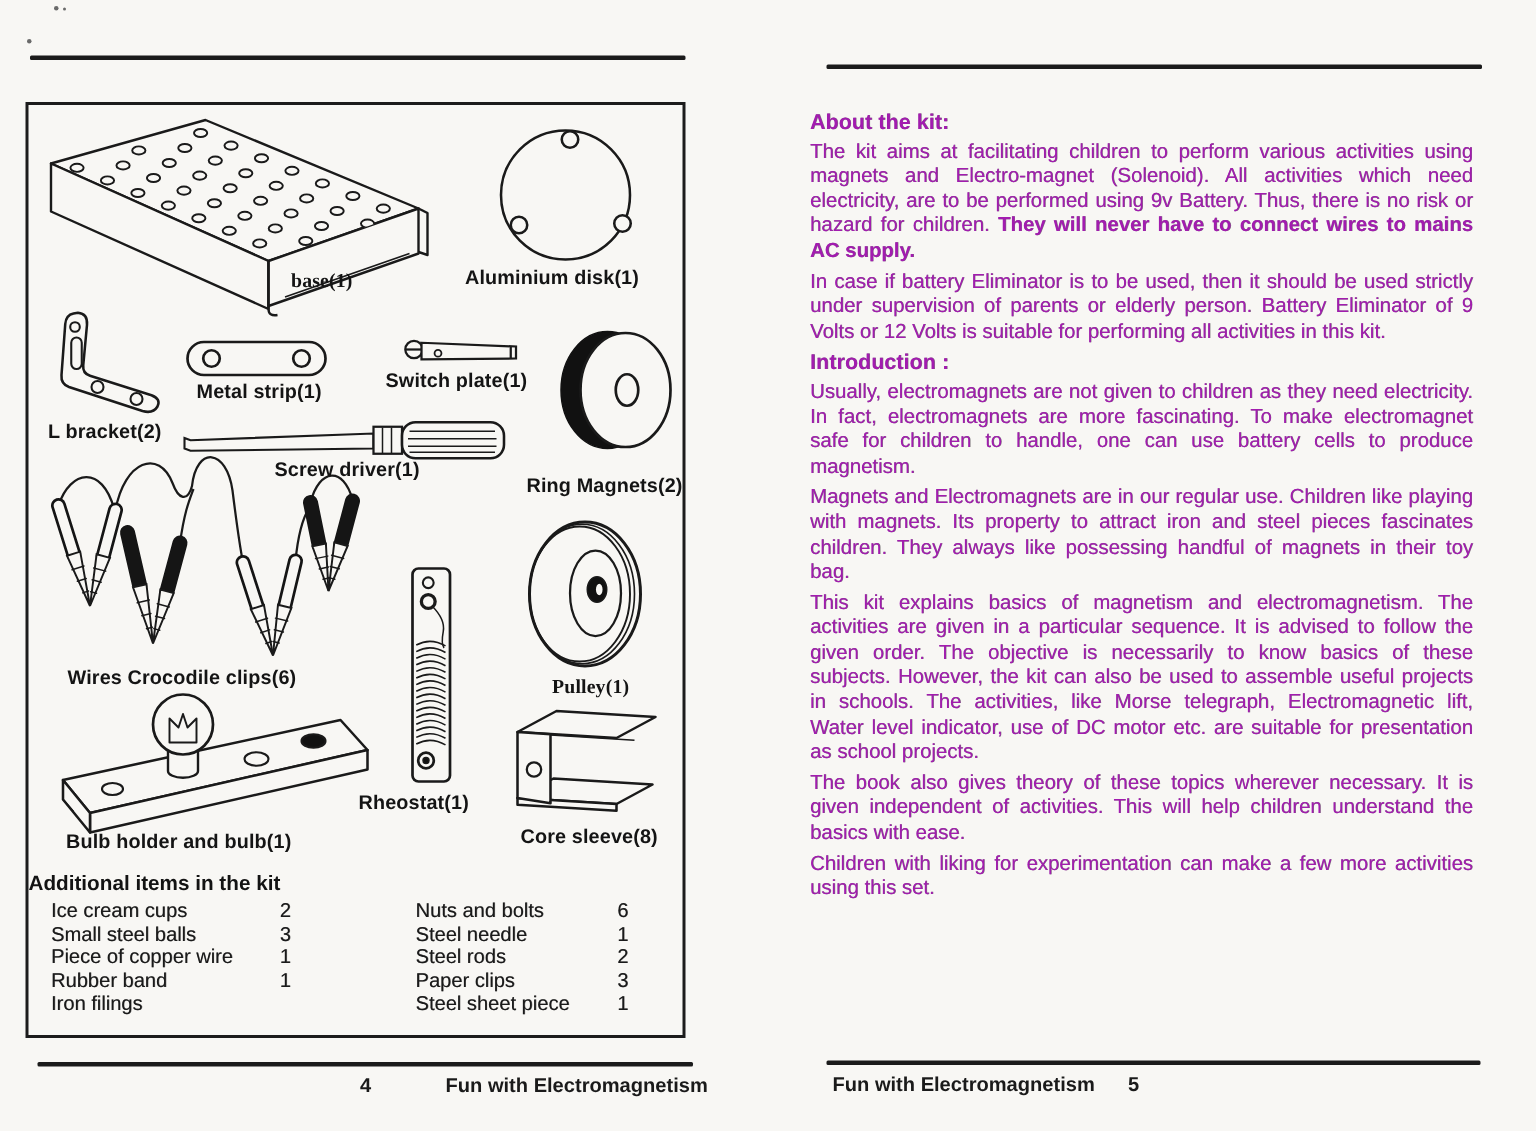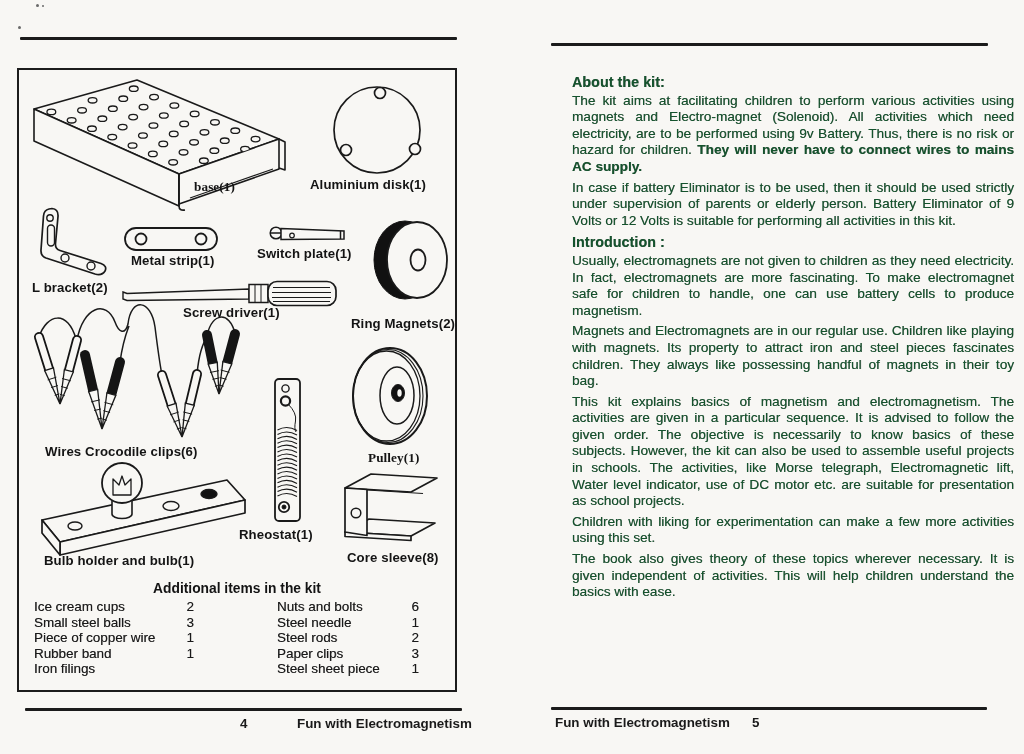--- a/index.html
+++ b/index.html
@@ -17,35 +17,35 @@
   .kit-frame{
     position:absolute;left:17px;top:68px;width:436px;height:620px;
     border:2.6px solid #1c1c1c;box-sizing:content-box;
   }
   .kit-frame svg{position:absolute;left:0;top:0;}
   .fig-label{
     position:absolute;font-weight:bold;font-size:13.2px;white-space:nowrap;
     color:#141414;letter-spacing:0.1px;
   }
   .items-title{
-    position:absolute;left:0;top:511px;width:436px;text-align:center;
+    position:absolute;left:0;top:511px;width:436px;text-align:left;
     font-weight:bold;font-size:13.8px;color:#131313;
   }
   .items-col{position:absolute;top:529px;font-size:13.4px;color:#1a1a1a;
     text-shadow:0.3px 0 0 rgba(20,20,20,0.55);}
   .items-col .row{display:flex;justify-content:space-between;height:15.6px;line-height:15.6px;gap:12px;}
   .col-left{left:15px;width:160px;}
   .col-right{left:258px;width:142px;}
   .footer-text{position:absolute;font-weight:bold;font-size:13.4px;color:#1a1a1a;white-space:nowrap;}
 
   
   .right-col{
-    position:absolute;left:572px;top:74px;width:442px;
+    position:absolute;left:540px;top:74px;width:442px;
     font-size:13.6px;line-height:16.6px;text-align:justify;
-    color:#14532d;text-shadow:0.3px 0 0 rgba(20,20,20,0.55);
+    color:#a21caf;text-shadow:0.3px 0 0 rgba(20,20,20,0.55);
   }
   .right-col h3{
     font-size:14.2px;margin:0 0 2px 0;padding:0;text-align:left;
     letter-spacing:0.1px;
   }
   .right-col h3.intro{margin-top:5px;}
   .right-col p{margin:0 0 4px 0;padding:0;}
 </style>
 </head>
 <body>
@@ -331,19 +331,19 @@
 </div>
 
 <div class="right-col">
   <h3>About the kit:</h3>
   <p><span>The kit aims at facilitating children to perform various activities using magnets and Electro-magnet (Solenoid). All activities which need electricity, are to be performed using 9v Battery. Thus, there is no risk or hazard for children. </span><b>They will never have to connect wires to mains AC supply.</b></p>
   <p>In case if battery Eliminator is to be used, then it should be used strictly under supervision of parents or elderly person. Battery Eliminator of 9 Volts or 12 Volts is suitable for performing all activities in this kit.</p>
   <h3 class="intro">Introduction :</h3>
   <p>Usually, electromagnets are not given to children as they need electricity. In fact, electromagnets are more fascinating. To make electromagnet safe for children to handle, one can use battery cells to produce magnetism.</p>
   <p>Magnets and Electromagnets are in our regular use. Children like playing with magnets. Its property to attract iron and steel pieces fascinates children. They always like possessing handful of magnets in their toy bag.</p>
   <p>This kit explains basics of magnetism and electromagnetism. The activities are given in a particular sequence. It is advised to follow the given order. The objective is necessarily to know basics of these subjects. However, the kit can also be used to assemble useful projects in schools. The activities, like Morse telegraph, Electromagnetic lift, Water level indicator, use of DC motor etc. are suitable for presentation as school projects.</p>
+  <p>The book also gives theory of these topics wherever necessary. It is given independent of activities. This will help children understand the basics with ease.</p>
   <p>Children with liking for experimentation can make a few more activities using this set.</p>
-  <p>The book also gives theory of these topics wherever necessary. It is given independent of activities. This will help children understand the basics with ease.</p>
 </div>
 
 <div class="rule" style="left:551px;top:707px;width:436px;height:2.6px;"></div>
 <div class="footer-text" style="left:555px;top:715px;">Fun with Electromagnetism</div>
 <div class="footer-text" style="left:752px;top:715px;">5</div>
 
 </body></html>

